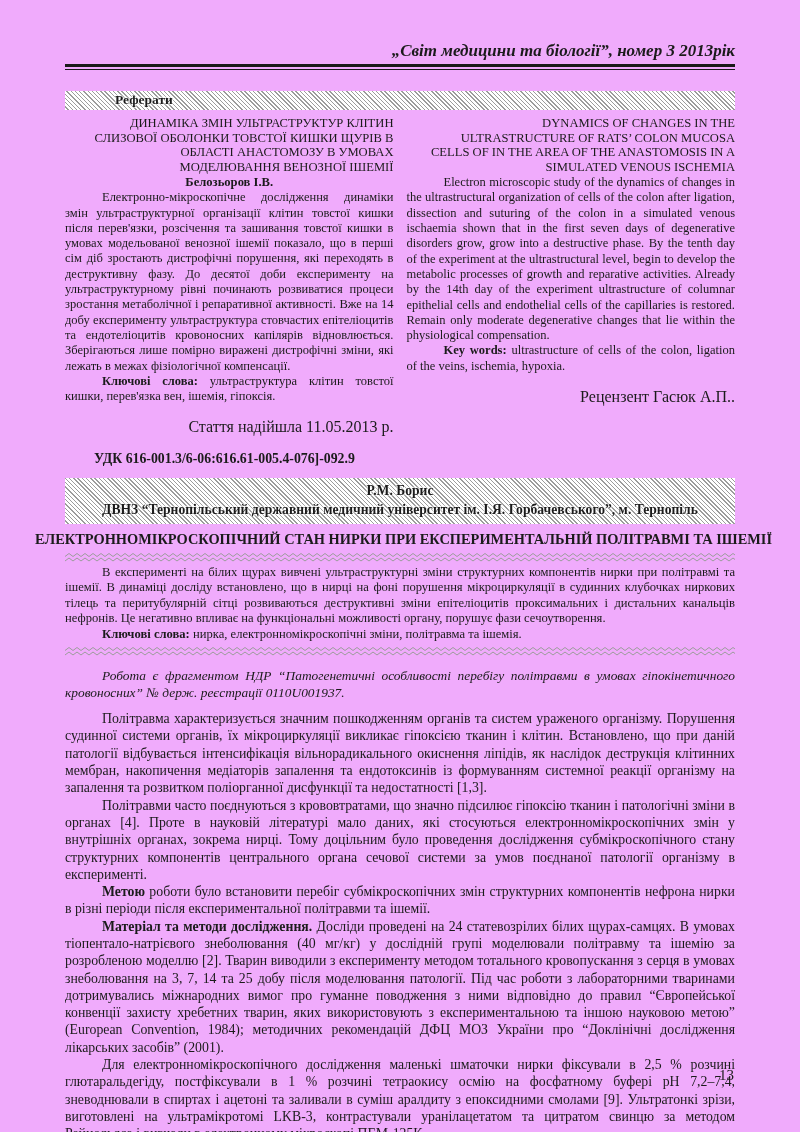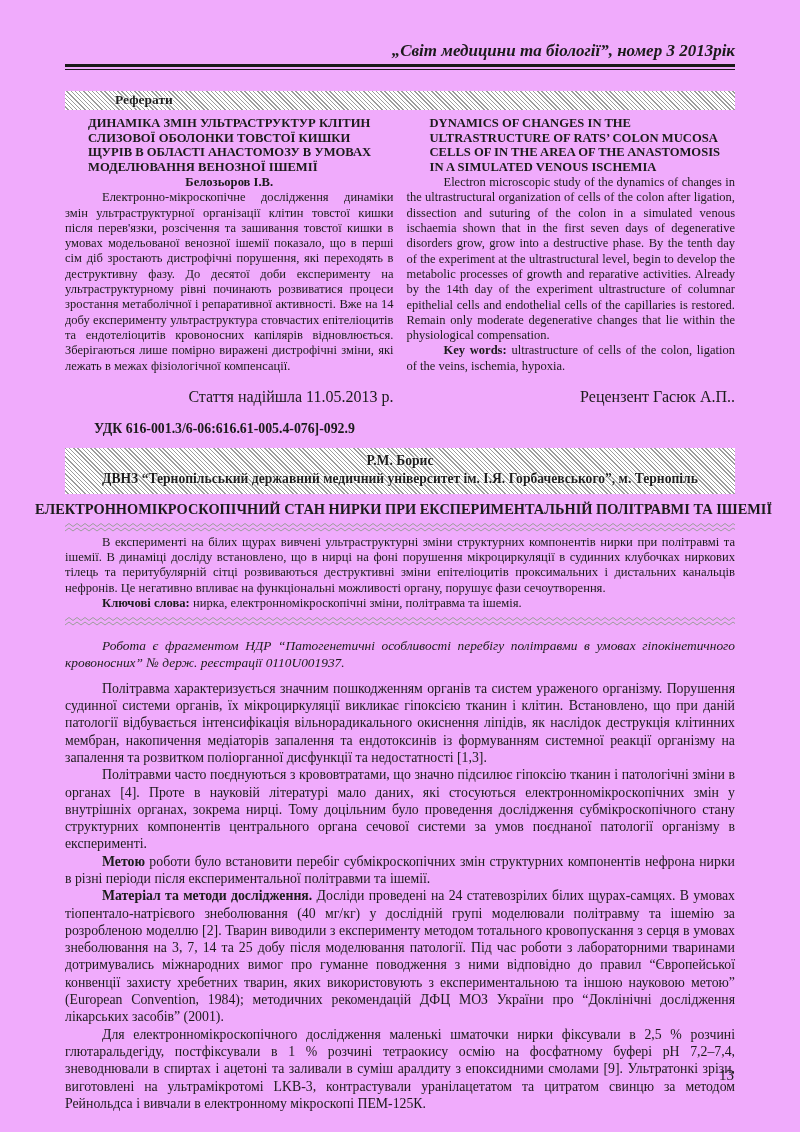--- a/index.html
+++ b/index.html
@@ -16,21 +16,21 @@
   }
   .double-rule{margin-top:3px;height:2px;border-top:3px solid #1a1a1a;border-bottom:1px solid #1a1a1a;}
   .hatch{background:repeating-linear-gradient(45deg,#ffffff 0px,#ffffff 2px,#9c9c9c 2px,#9c9c9c 3px);}
   .band-referaty{margin-top:21px;height:19px;display:flex;align-items:center;}
   .band-label{
     font-weight:bold;font-size:13.5px;padding-left:50px;
     text-shadow:0 0 2px #fff,0 0 2px #fff,0 0 3px #fff;
   }
   .columns{display:flex;gap:13px;margin-top:6px;}
   .col{flex:1;min-width:0;}
-  .abs-title{text-align:left;font-weight:bold;font-size:12.6px;line-height:1.18;margin-left:23px;}
+  .abs-title{text-align:right;font-weight:normal;font-size:12.6px;line-height:1.18;margin-left:23px;}
   .abs-author{text-align:center;font-weight:bold;font-size:12.6px;line-height:1.2;}
   .abs-body,.abs-kw{margin:0;font-size:12.5px;line-height:15.3px;text-align:justify;text-indent:37px;}
   .lead{font-weight:bold;}
   .abs-note{text-align:right;font-size:16px;margin-top:14px;}
   .udc{margin-top:15px;font-weight:bold;font-size:13.8px;margin-left:29px;}
   .band-author{
     margin-top:11px;padding:4px 0 5px;text-align:center;
     font-weight:bold;font-size:13.6px;line-height:1.35;
   }
   .band-author div{text-shadow:0 0 2px #fff,0 0 2px #fff,0 0 3px #fff;}
@@ -57,20 +57,21 @@
 
     <div class="hatch band-referaty">
       <span class="band-label">Реферати</span>
     </div>
 
     <div class="columns">
       <div class="col">
         <div class="abs-title">ДИНАМІКА ЗМІН УЛЬТРАСТРУКТУР КЛІТИН СЛИЗОВОЇ ОБОЛОНКИ ТОВСТОЇ КИШКИ ЩУРІВ В ОБЛАСТІ АНАСТОМОЗУ В УМОВАХ МОДЕЛЮВАННЯ ВЕНОЗНОЇ ІШЕМІЇ</div>
         <div class="abs-author">Белозьоров І.В.</div>
         <p class="abs-body">Електронно-мікроскопічне дослідження динаміки змін ультраструктурної організації клітин товстої кишки після перев'язки, розсічення та зашивання товстої кишки в умовах модельованої венозної ішемії показало, що в перші сім діб зростають дистрофічні порушення, які переходять в деструктивну фазу. До десятої доби експерименту на ультраструктурному рівні починають розвиватися процеси зростання метаболічної і репаративної активності. Вже на 14 добу експерименту ультраструктура стовчастих епітеліоцитів та ендотеліоцитів кровоносних капілярів відновлюється. Зберігаються лише помірно виражені дистрофічні зміни, які лежать в межах фізіологічної компенсації.</p>
+        <p class="abs-kw"><span class="lead">Ключові слова:</span><span> ультраструктура клітин товстої кишки, перев'язка вен, ішемія, гіпоксія.</span></p>
         <div class="abs-note">Стаття надійшла 11.05.2013 р.</div>
       </div>
       <div class="col">
         <div class="abs-title">DYNAMICS OF CHANGES IN THE ULTRASTRUCTURE OF RATS’ COLON MUCOSA CELLS OF IN THE AREA OF THE ANASTOMOSIS IN A SIMULATED VENOUS ISCHEMIA</div>
         <p class="abs-body">Electron microscopic study of the dynamics of changes in the ultrastructural organization of cells of the colon after ligation, dissection and suturing of the colon in a simulated venous ischaemia shown that in the first seven days of degenerative disorders grow, grow into a destructive phase. By the tenth day of the experiment at the ultrastructural level, begin to develop the metabolic processes of growth and reparative activities. Already by the 14th day of the experiment ultrastructure of columnar epithelial cells and endothelial cells of the capillaries is restored. Remain only moderate degenerative changes that lie within the physiological compensation.</p>
         <p class="abs-kw"><span class="lead">Key words:</span><span> ultrastructure of cells of the colon, ligation of the veins, ischemia, hypoxia.</span></p>
         <div class="abs-note">Рецензент Гасюк А.П..</div>
       </div>
     </div>
 

